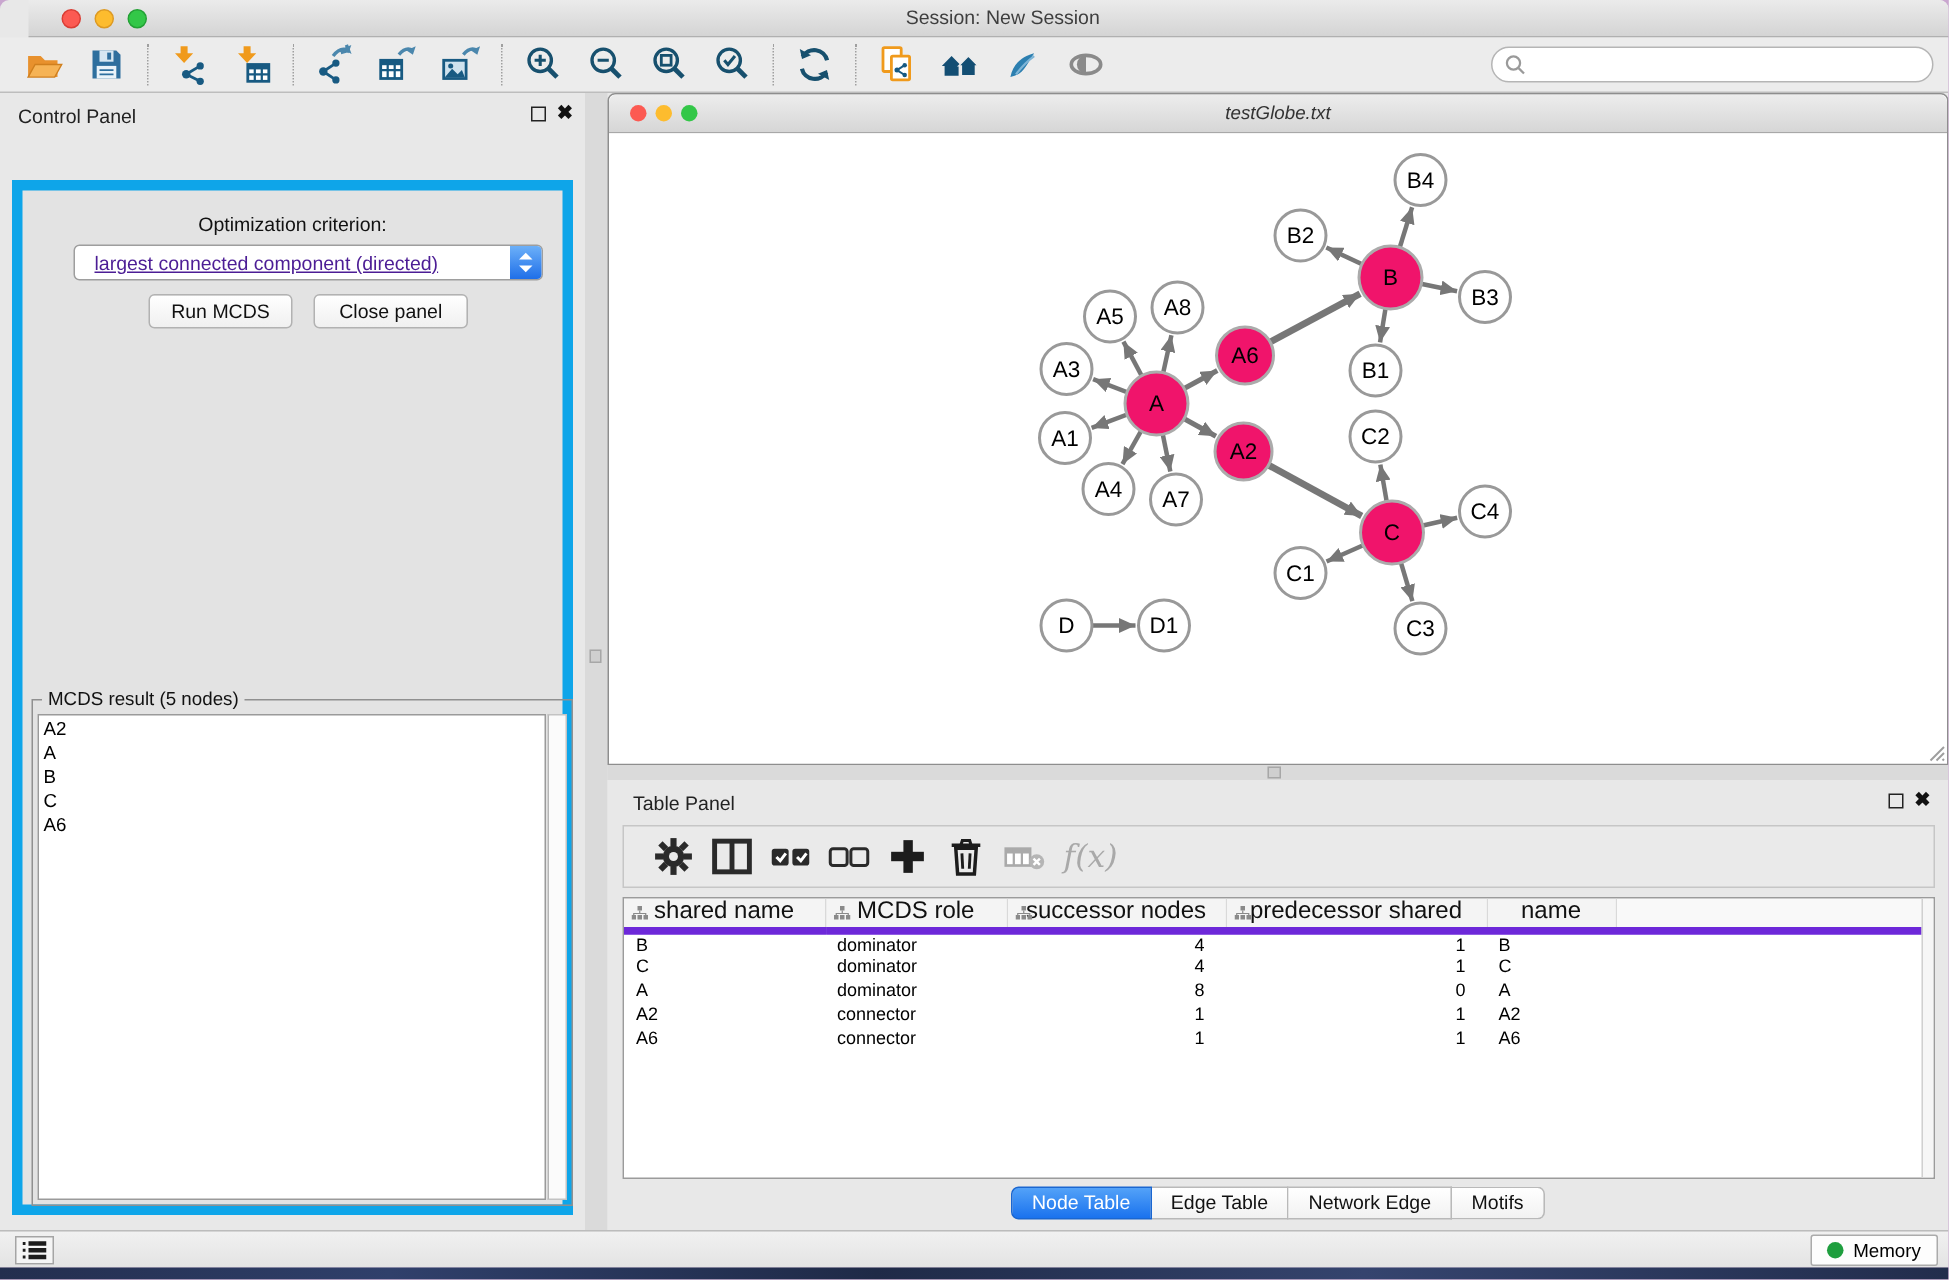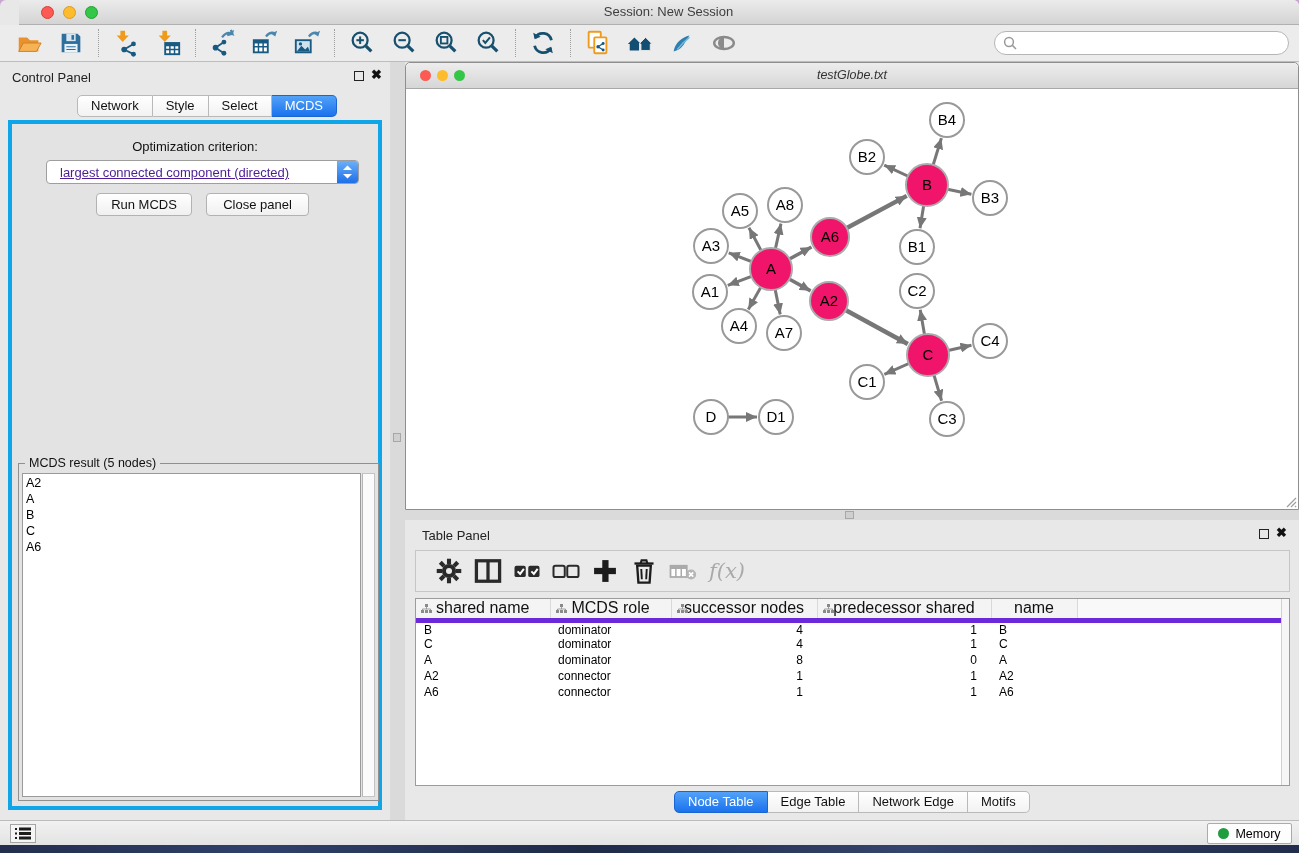--- a/index.html
+++ b/index.html
@@ -47,21 +47,21 @@
   .cp-tabs { left:77px; top:33px; }
   .tab { height:22px; line-height:20px; padding:0 13px; font-size:13px; color:#111;
     background:linear-gradient(#ffffff,#f2f2f2); border:1px solid #b9b9b9;
     border-left-width:0; cursor:pointer; white-space:nowrap; }
   .tab:first-child { border-left-width:1px; border-radius:5px 0 0 5px; }
   .tab:last-child { border-radius:0 5px 5px 0; }
   .tab.active { background:linear-gradient(#53a2f8,#1a72ee); color:#fff;
     border-color:#1a66d0; }
 
   .cp-body { position:absolute; left:8px; top:58px; width:374px; height:690px;
-    background:#e3e3e3; border:4px solid #0ea5e9; }
+    background:#e3e3e3; border:7px solid #0ea5e9; }
   .opt-label { position:absolute; left:0; width:100%; top:15px; text-align:center;
     font-size:13px; color:#111; }
   .dropdown { position:absolute; left:34px; top:36px; width:313px; height:24px;
     background:#fff; border:1px solid #9e9e9e; border-radius:4px; cursor:pointer; }
   .dropdown-text { position:absolute; left:13px; top:4px; font-size:13px; color:#4c1d95;
     white-space:nowrap;text-decoration:underline; }
   .dropdown-stepper { position:absolute; right:0; top:0; width:21px; height:22px;
     background:linear-gradient(#6cb0f9,#1f6fe8); border-radius:0 3px 3px 0; }
   .dropdown-stepper svg { position:absolute; left:4px; top:3px; }
   .cp-btn { position:absolute; top:69px; height:23px; background:linear-gradient(#ffffff,#f0f0f0);
@@ -307,26 +307,20 @@
         <line x1="9.4" y1="9.4" x2="13" y2="13" stroke="#9a9a9a" stroke-width="1.5"></line>
           </svg>
     </div>
   </div>
 
   <div class="control-panel">
     <div class="panel-head">
       <span class="panel-title">Control Panel</span>
       <span class="float-btn cp-float"></span>
       <span class="close-btn cp-close">✖</span>
-    </div>
-    <div class="tabbar cp-tabs">
-      <span class="tab">Network</span>
-      <span class="tab">Style</span>
-      <span class="tab">Select</span>
-      <span class="tab active">MCDS</span>
     </div>
     <div class="cp-body">
       <div class="opt-label">Optimization criterion:</div>
       <div class="dropdown">
         <span class="dropdown-text">largest connected component (directed)</span>
         <span class="dropdown-stepper">
           <svg width="13" height="16" viewBox="0 0 13 16">
             <path d="M2 6 L6.5 1.5 L11 6 z" fill="#fff"></path>
             <path d="M2 10 L6.5 14.5 L11 10 z" fill="#fff"></path>
               </svg>

